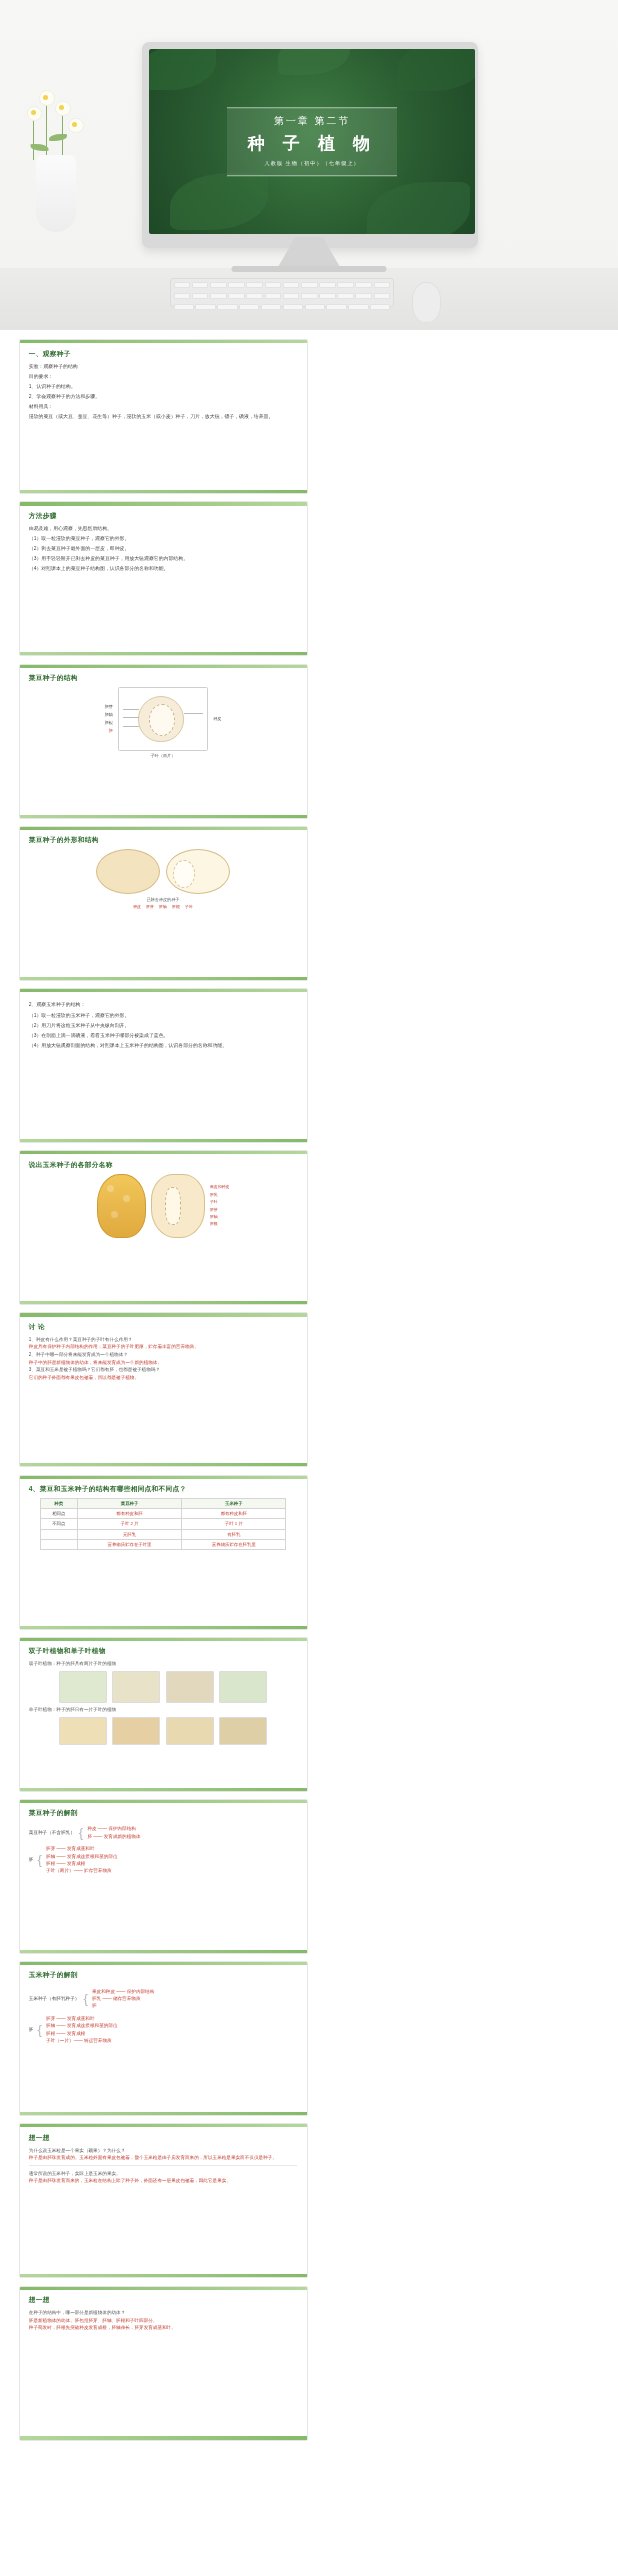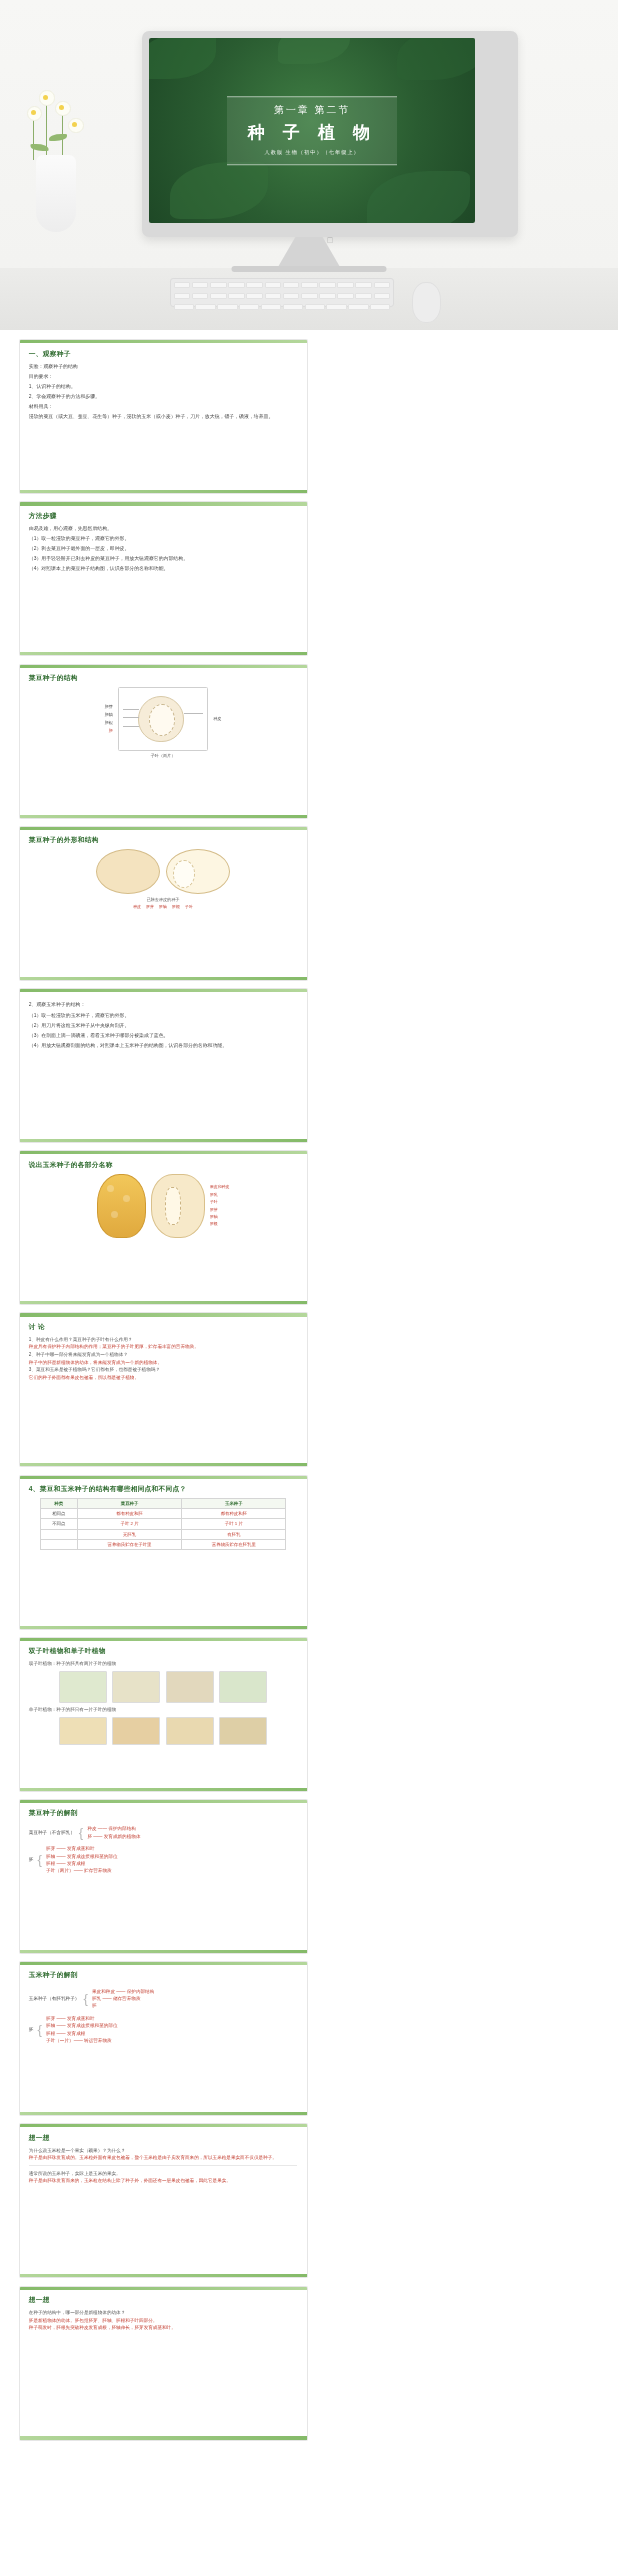--- a/index.html
+++ b/index.html
@@ -15,21 +15,21 @@
   .hero{
     width:618px;height:330px;position:relative;
     background:linear-gradient(180deg,#f7f7f5 0%,#f2f2f0 100%);
     overflow:hidden;
   }
   .desk{
     position:absolute;left:0;bottom:0;width:618px;height:62px;
     background:linear-gradient(180deg,#ececea 0%,#e3e3e1 100%);
   }
   .monitor{
-    position:absolute;left:142px;top:31px;width:376px;height:206px;
+    position:absolute;left:142px;top:42px;width:336px;height:206px;
     background:#d9d9d9;border-radius:7.2px;padding:7.2px 7.2px 0 7.2px;
     box-sizing:border-box;box-shadow:0 3.1px 9.3px rgba(0,0,0,.10);
   }
   .screen{
     width:326px;height:185px;border-radius:2.1px;overflow:hidden;position:relative;
     background:radial-gradient(circle at 50% 45%,#3f7d43 0%,#2a5c31 55%,#1e4826 100%);
   }
   .leafdeco{position:absolute;border-radius:60% 10% 60% 10%;opacity:.55;}
   .screen .titlebox{
     position:absolute;left:50%;top:50%;transform:translate(-50%,-50%);

